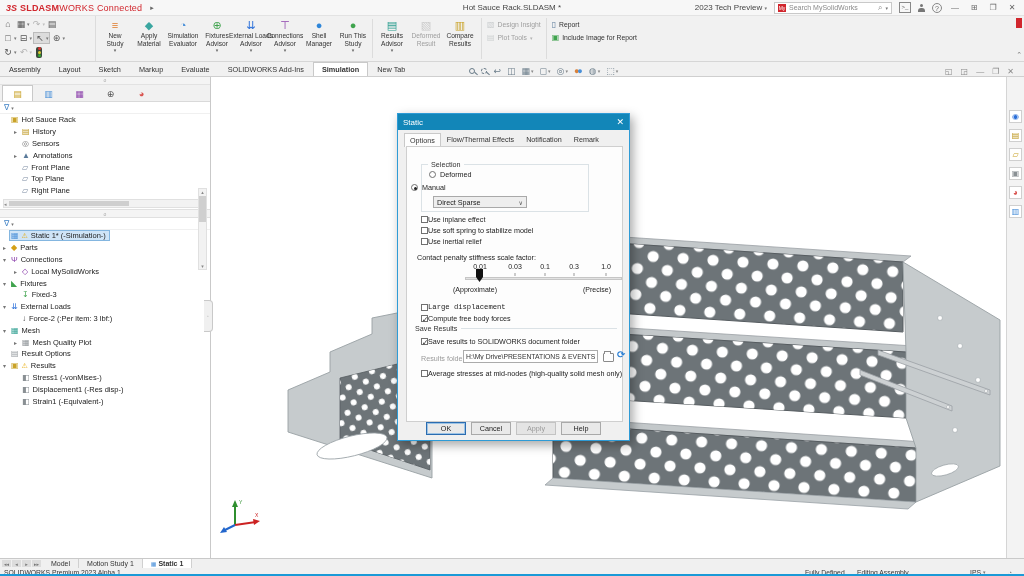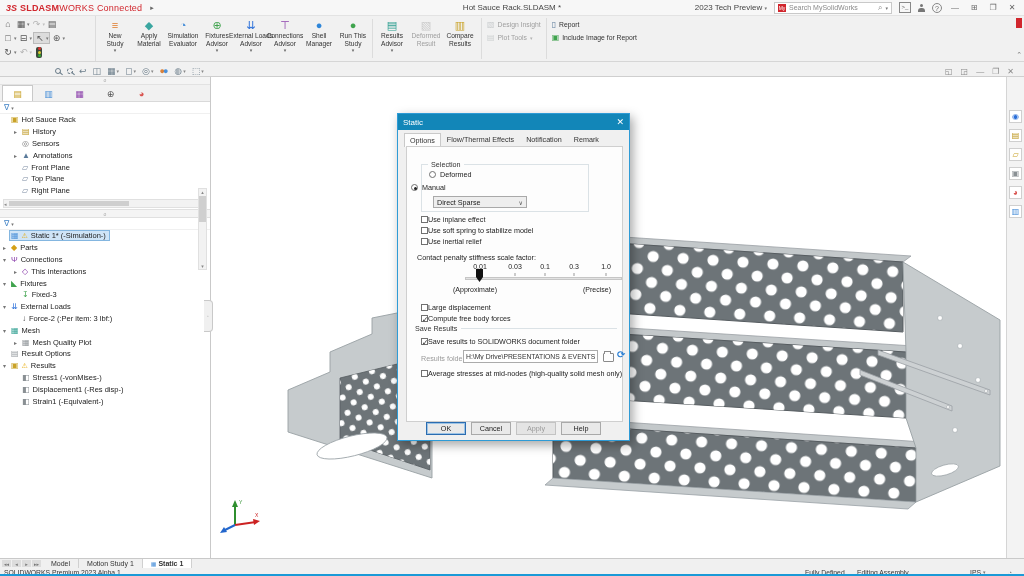--- a/index.html
+++ b/index.html
@@ -322,20 +322,31 @@
         <span>Include Image for Report</span>
       </div>
     </div>
   <div id="ribbon-end">
     <span class="rib-redchip"></span>
     <span class="rib-collapse">⌃</span>
   </div>
 </div>
 
 <div id="tabrow" class="abs">
+  <div style="display:flex;align-items:flex-end;">
+
+  <span class="ctab">Assembly</span>
+      <span class="ctab">Layout</span>
+      <span class="ctab">Sketch</span>
+      <span class="ctab">Markup</span>
+      <span class="ctab">Evaluate</span>
+      <span class="ctab">SOLIDWORKS Add-Ins</span>
+      <span class="ctab active">Simulation</span>
+      <span class="ctab">New Tab</span>
+    </div>
   <div id="headsup">
     <span class="hic">
         <span class="mag"></span>
       </span>
     <span class="hic">
         <span class="mag dash"></span>
       </span>
     <span class="hic">
         <span class="hg">↩</span>
       </span>
@@ -577,21 +588,21 @@
           <span class="tic" style="color: rgb(142, 68, 173);">Ψ</span>
 
           <span class="tlbl">Connections</span>
         </span>
       </div>
       <div class="trow" style="padding-left: 11px;">
         <span class="texp">▸</span>
         <span class="tbody">
           <span class="tic" style="color: rgb(142, 68, 173);">◇</span>
 
-          <span class="tlbl">This Interactions</span>
+          <span class="tlbl">Local MySolidWorks</span>
         </span>
       </div>
       <div class="trow">
         <span class="texp">▾</span>
         <span class="tbody">
           <span class="tic" style="color: rgb(63, 163, 77);">◣</span>
 
           <span class="tlbl">Fixtures</span>
         </span>
       </div>
@@ -734,21 +745,21 @@
         <span class="tickmark" style="top: 126px; left: 108px;"></span>
         <span class="tickmark" style="top: 126px; left: 138px;"></span>
         <span class="tickmark" style="top: 126px; left: 167px;"></span>
         <span class="tickmark" style="top: 126px; left: 199px;"></span>
       </div>
     <div class="strack" style="left:58px; top:130px; width:157px;"></div>
     <div class="shandle" style="left:69px; top:122px;"></div>
     <span class="snote" style="left:46px; top:139px;">(Approximate)</span>
     <span class="snote" style="left:176px; top:139px;">(Precise)</span>
 
-    <div class="ckrow" style="left:14px; top:156px;">
+    <div class="ckrow" style="left:14px; top:156px;font-family:Liberation Mono, monospace;">
       <span class="ckbox"></span>
         <span class="cklbl">Large displacement</span>
     </div>
     <div class="ckrow checked" style="left:14px; top:167px;">
       <span class="ckbox"></span>
         <span class="cklbl">Compute free body forces</span>
     </div>
 
     <span class="grphdr" style="left:8px; top:177px;">Save Results</span>
     <div class="grpline" style="left:52px; top:181px; width:158px;"></div>

